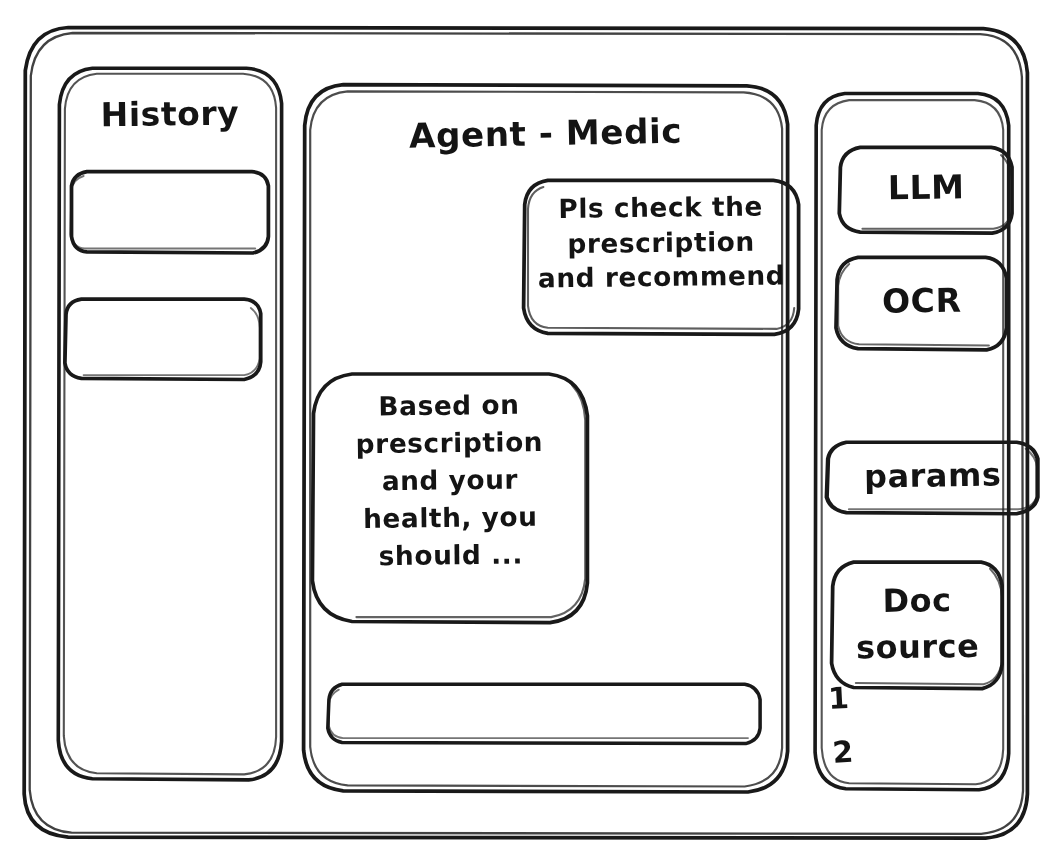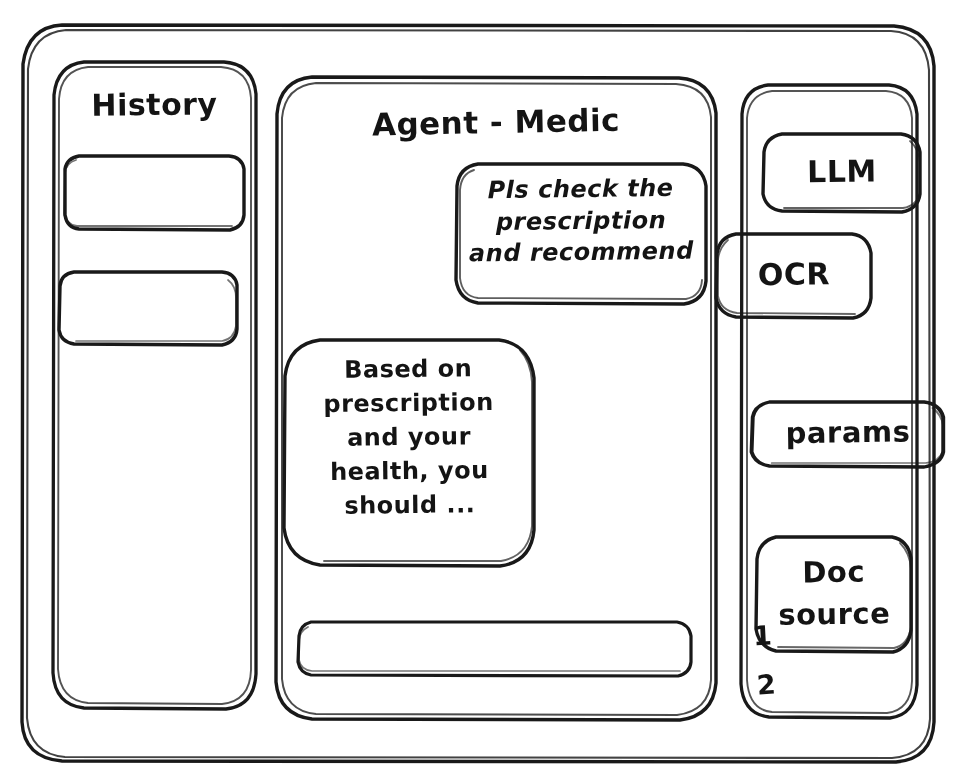--- a/index.html
+++ b/index.html
@@ -93,25 +93,24 @@
   #agent-title {
     position: absolute;
     left: 0;
     top: 30px;
     width: 100%;
     text-align: center;
     font-size: 31px;
     transform: rotate(-1.1deg);
   }
   #user-bubble {
-    left: 452px;
+    left: 472px;
     top: 160px;
     width: 258px;
     height: 146px;
-    font-style: italic;
   }
   #user-bubble-text {
     position: absolute;
     left: 8px;
     top: 14px;
     width: calc(100% - 16px);
     text-align: center;
     font-size: 24px;
     line-height: 1.32;
   }
@@ -147,23 +146,23 @@
   .tool-btn-label {
     position: absolute;
     left: 0;
     top: 50%;
     transform: translateY(-50%) rotate(-0.8deg);
     width: 100%;
     text-align: center;
     font-size: 30px;
   }
   #tool-llm  { left: 760px; top: 130px;  width: 164px; height: 84px; }
-  #tool-ocr  { left: 712px; top: 230px;  width: 164px; height: 90px; }
+  #tool-ocr  { left: 756px; top: 230px;  width: 164px; height: 90px; }
   #tool-params { left: 748px; top: 398px; width: 200px; height: 70px; }
-  #tool-docsource { left: 752px; top: 533px; width: 164px; height: 120px; }
+  #tool-docsource { left: 752px; top: 507px; width: 164px; height: 120px; }
   #tool-params .tool-btn-label { font-size: 29px; }
   #tool-docsource .tool-btn-label {
     font-size: 29px;
     line-height: 1.45;
   }
 
   .source-num {
     position: absolute;
     font-size: 27px;
     font-weight: 600;

